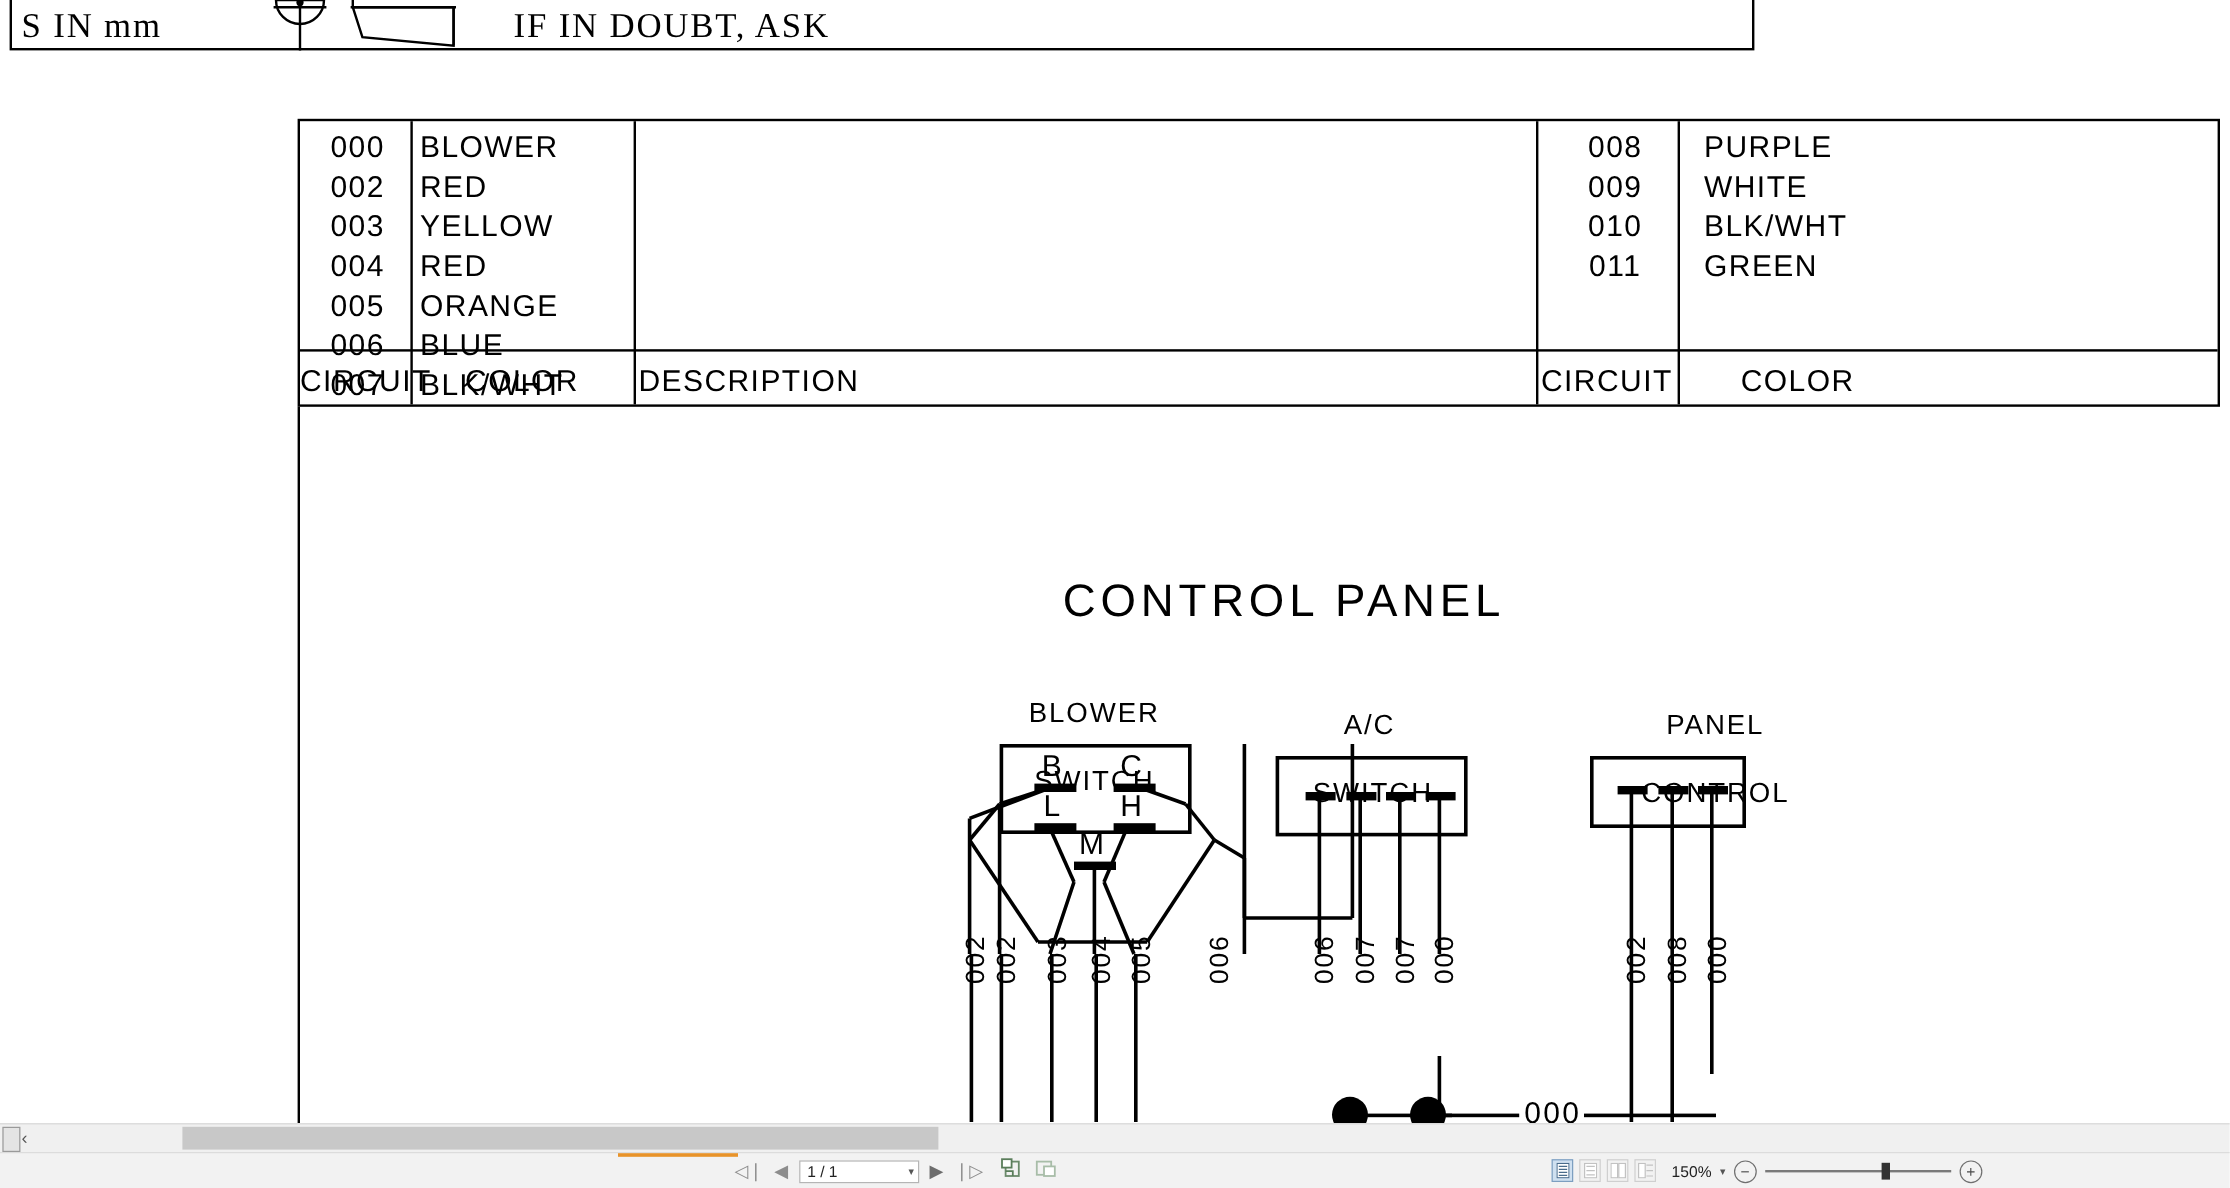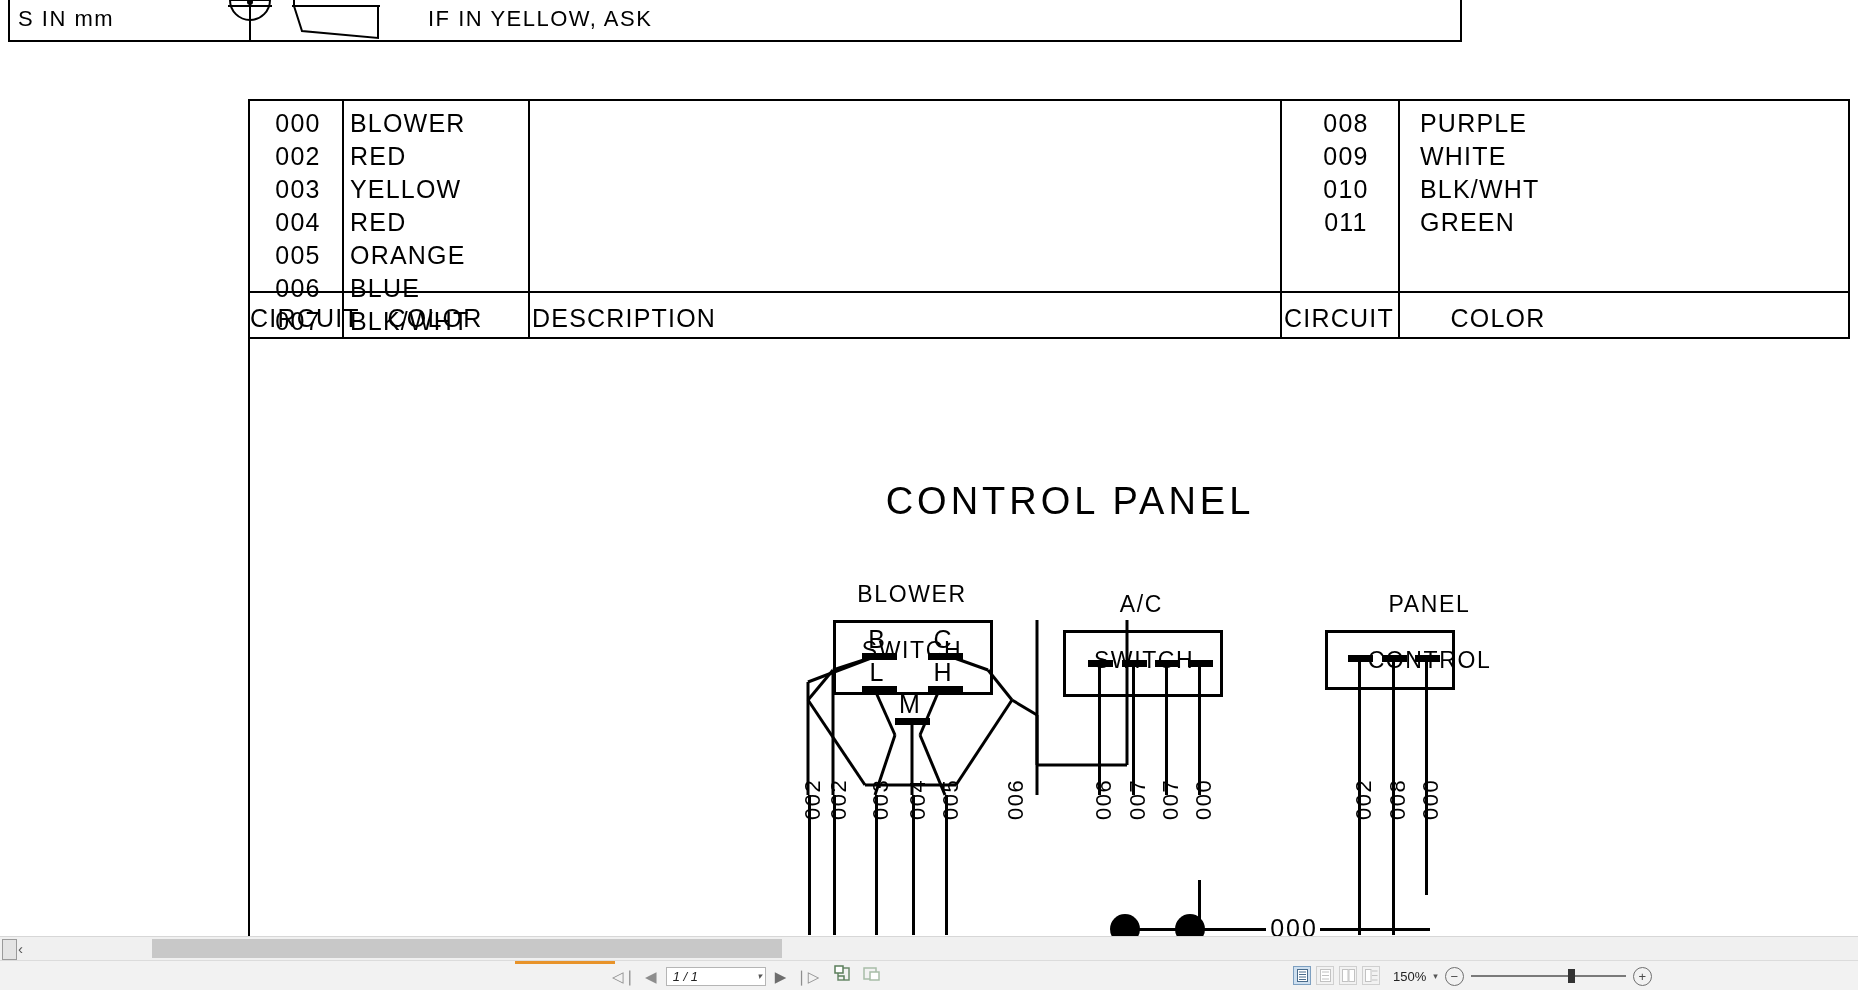--- a/index.html
+++ b/index.html
@@ -16,21 +16,21 @@
   .ln{position:absolute;background:#000;}
   .hl{height:3px;}
   .vl{width:3px;}
 
   .cad{font-family:"Liberation Sans",sans-serif;color:#000;
        letter-spacing:1.5px;white-space:pre;position:absolute;}
 
   
   #titleblock{position:absolute;left:8px;top:-30px;width:1450px;height:68px;
               border:2px solid #000;background:#fff;}
-  #titleblock .cad{font-size:22px;}
+  #titleblock .cad{font-size:29px;font-family:Liberation Serif, serif;}
 
   
   #legend{position:absolute;left:248px;top:99px;width:1602px;height:240px;
           border:2px solid #000;box-sizing:border-box;}
   #legend .vdiv{position:absolute;top:0;bottom:0;width:2px;background:#000;}
   #legend .hdiv{position:absolute;left:0;right:0;height:2px;background:#000;}
   .lg-cell{position:absolute;font-size:25px;line-height:33px;color:#000;
            letter-spacing:1.2px;white-space:pre;}
 
   
@@ -60,21 +60,21 @@
   #sb-arrow{position:absolute;left:18px;top:4px;font-size:15px;color:#555;line-height:16px;}
 
   #toolbar{position:absolute;left:0;top:960px;width:1858px;height:30px;
            background:#f2f2f2;border-top:1px solid #dcdcdc;}
   #tb-accent{position:absolute;left:515px;top:0;width:100px;height:3px;background:#e8932a;}
 
   #nav{position:absolute;left:612px;top:0;height:30px;display:flex;align-items:center;gap:9px;}
   .navbtn{color:#8d8d8d;font-size:15px;line-height:15px;cursor:default;}
   #pagebox{width:100px;height:19px;border:1px solid #b5b5b5;background:#fff;
            display:flex;align-items:center;justify-content:space-between;
-           padding:0 3px 0 6px;box-sizing:border-box;font-style:italic;}
+           padding:0 3px 0 6px;box-sizing:border-box;}
   #pagenum{font-size:13px;color:#222;}
   #pagecaret{font-size:9px;color:#555;}
 
   #viewmodes{position:absolute;left:1293px;top:5px;display:flex;gap:5px;align-items:center;}
   .vm{width:18px;height:19px;border:1px solid #b9c6d2;box-sizing:border-box;
       display:flex;align-items:center;justify-content:center;}
   .vm.on{background:#cfe0f0;border-color:#7d9fc0;}
   .vm.off{border-color:#cfcfcf;}
   .vm svg{display:block;}
 
@@ -104,21 +104,21 @@
         <line x1="3" y1="6" x2="47" y2="6" stroke="#000" stroke-width="2"></line>
         <circle cx="25" cy="2" r="3" fill="#000"></circle>
       </svg>
       <svg style="position:absolute;left:282px;top:26px;" width="90" height="46">
         <line x1="0" y1="8" x2="88" y2="8" stroke="#000" stroke-width="2"></line>
         <line x1="2" y1="8" x2="2" y2="-8" stroke="#000" stroke-width="2"></line>
         <line x1="86" y1="8" x2="86" y2="40" stroke="#000" stroke-width="2"></line>
         <line x1="2" y1="8" x2="86" y2="40" stroke="none"></line>
         <path d="M2 8 L86 8 L86 40 L10 33 Z" fill="none" stroke="#000" stroke-width="2"></path>
       </svg>
-      <span class="cad" style="left:418px;top:34px;">IF IN YELLOW, ASK</span>
+      <span class="cad" style="left:418px;top:34px;">IF IN DOUBT, ASK</span>
     </div>
 
     <div id="legend">
 
       <div class="vdiv" style="left:92px;"></div>
       <div class="vdiv" style="left:278px;"></div>
       <div class="vdiv" style="left:1030px;"></div>
       <div class="vdiv" style="left:1148px;"></div>
 
       <div class="hdiv" style="top:190px;"></div>

